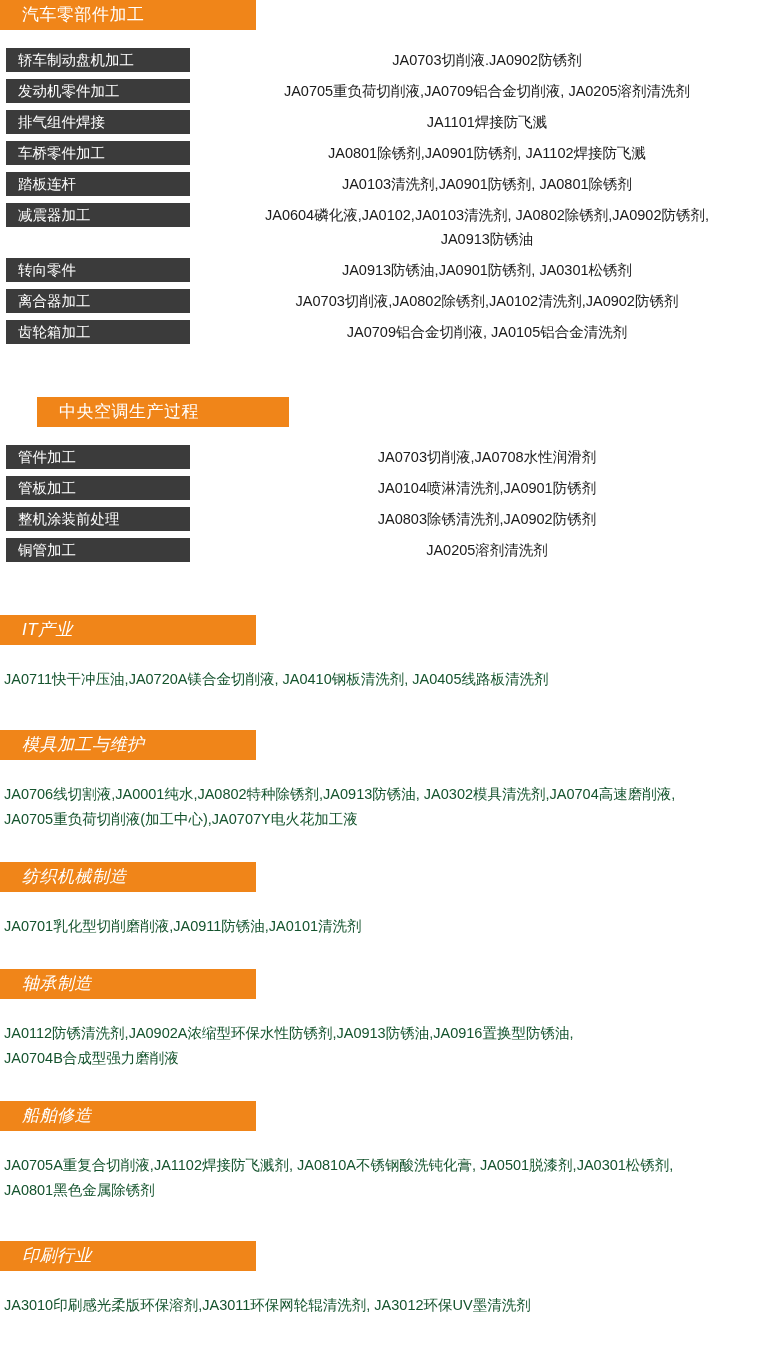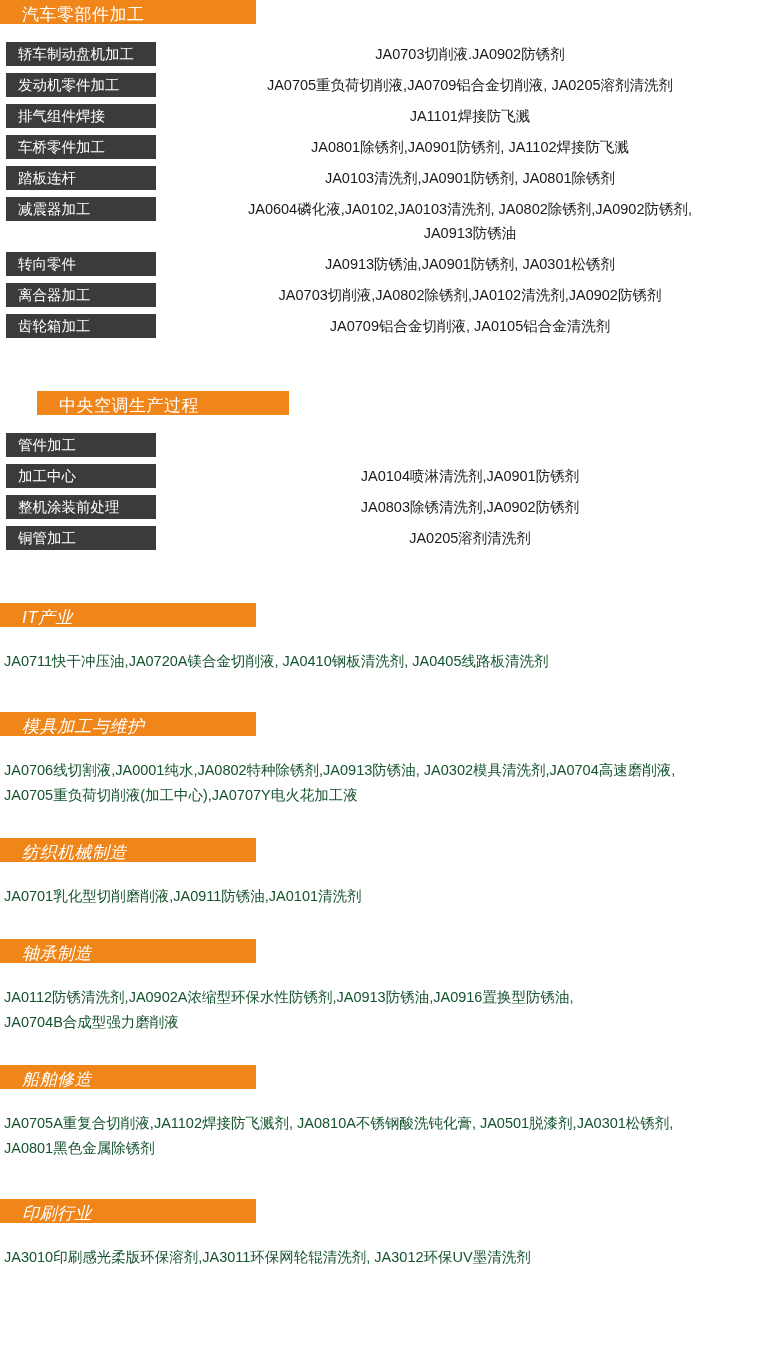--- a/index.html
+++ b/index.html
@@ -21,21 +21,21 @@
     position: relative;
   }
 
   
   .sec-head {
     display: block;
     background: #F08519;
     color: #ffffff;
     font-size: 17px;
     line-height: 30px;
-    height: 24px;
+    height: 30px;
     padding: 0 14px 0 22px;
     margin: 0;
     font-weight: normal;
     letter-spacing: 0.5px;
     width: max-content;
     min-width: 200px;
     box-sizing: border-box;
   }
   .sec-head.w1 { width: 256px; }
   .sec-head.w2 { width: 252px; margin-left: 37px; }
@@ -46,21 +46,21 @@
     margin: 0;
     padding: 0;
   }
   .row {
     display: flex;
     align-items: flex-start;
     margin: 0 0 7px 0;
   }
   .row .label {
     flex: 0 0 auto;
-    width: 150px;
+    width: 184px;
     box-sizing: border-box;
     background: #3B3B3B;
     color: #ffffff;
     font-size: 14.5px;
     line-height: 24px;
     height: 24px;
     padding: 0 0 0 12px;
     white-space: nowrap;
     overflow: hidden;
     margin-left: 6px;
@@ -150,24 +150,25 @@
   </div>
 
   <div class="spacer-46"></div>
 
   <div class="block">
     <div class="sec-head w2">中央空调生产过程</div>
     <div class="rows gap-top-18">
 
       <div class="row">
         <div class="label">管件加工</div>
-      </div>
-
-      <div class="row">
-        <div class="label">加工中心</div>
+        <div class="val">JA0703切削液,JA0708水性润滑剂</div>
+      </div>
+
+      <div class="row">
+        <div class="label">管板加工</div>
         <div class="val">JA0104喷淋清洗剂,JA0901防锈剂</div>
       </div>
 
       <div class="row">
         <div class="label">整机涂装前处理</div>
         <div class="val">JA0803除锈清洗剂,JA0902防锈剂</div>
       </div>
 
       <div class="row">
         <div class="label">铜管加工</div>

